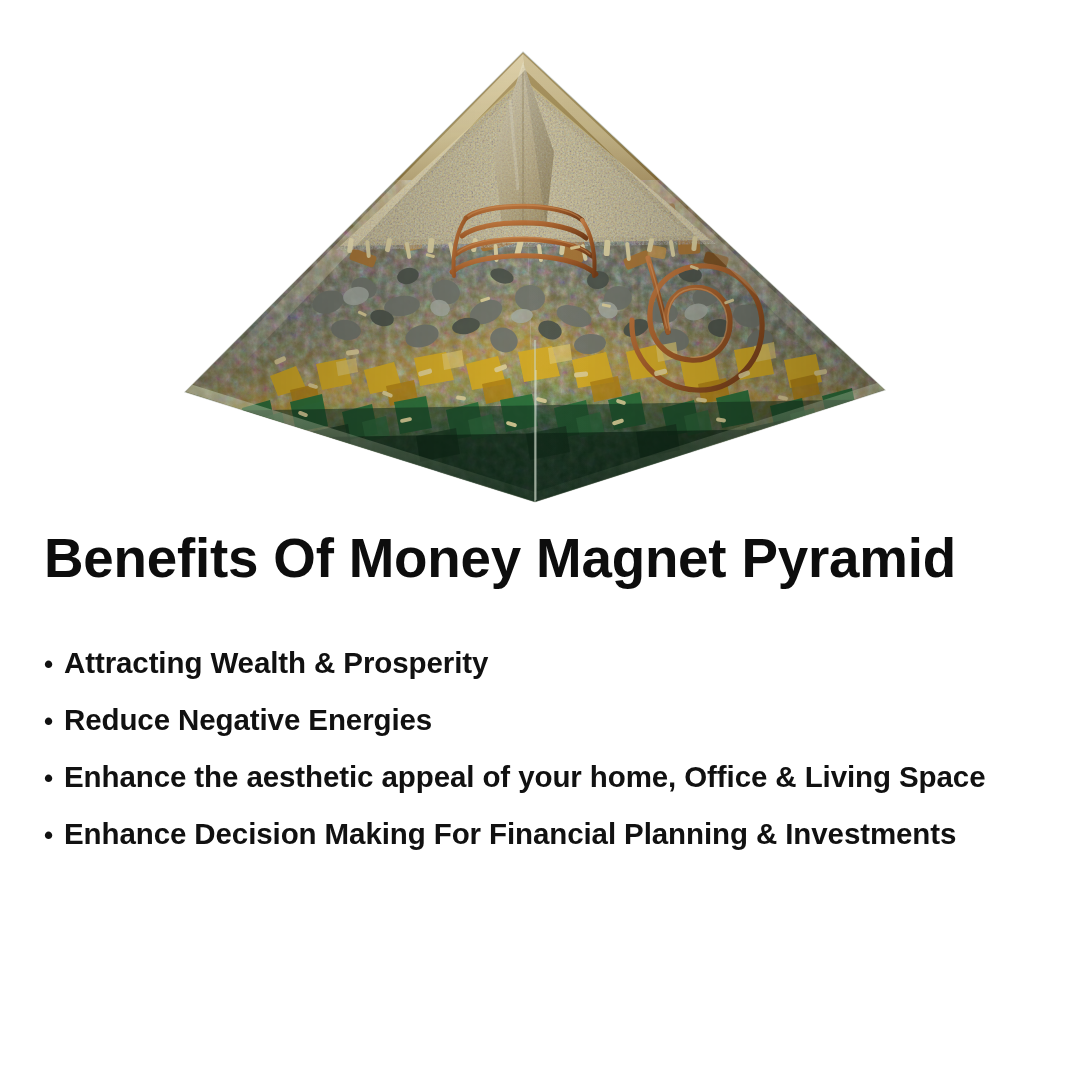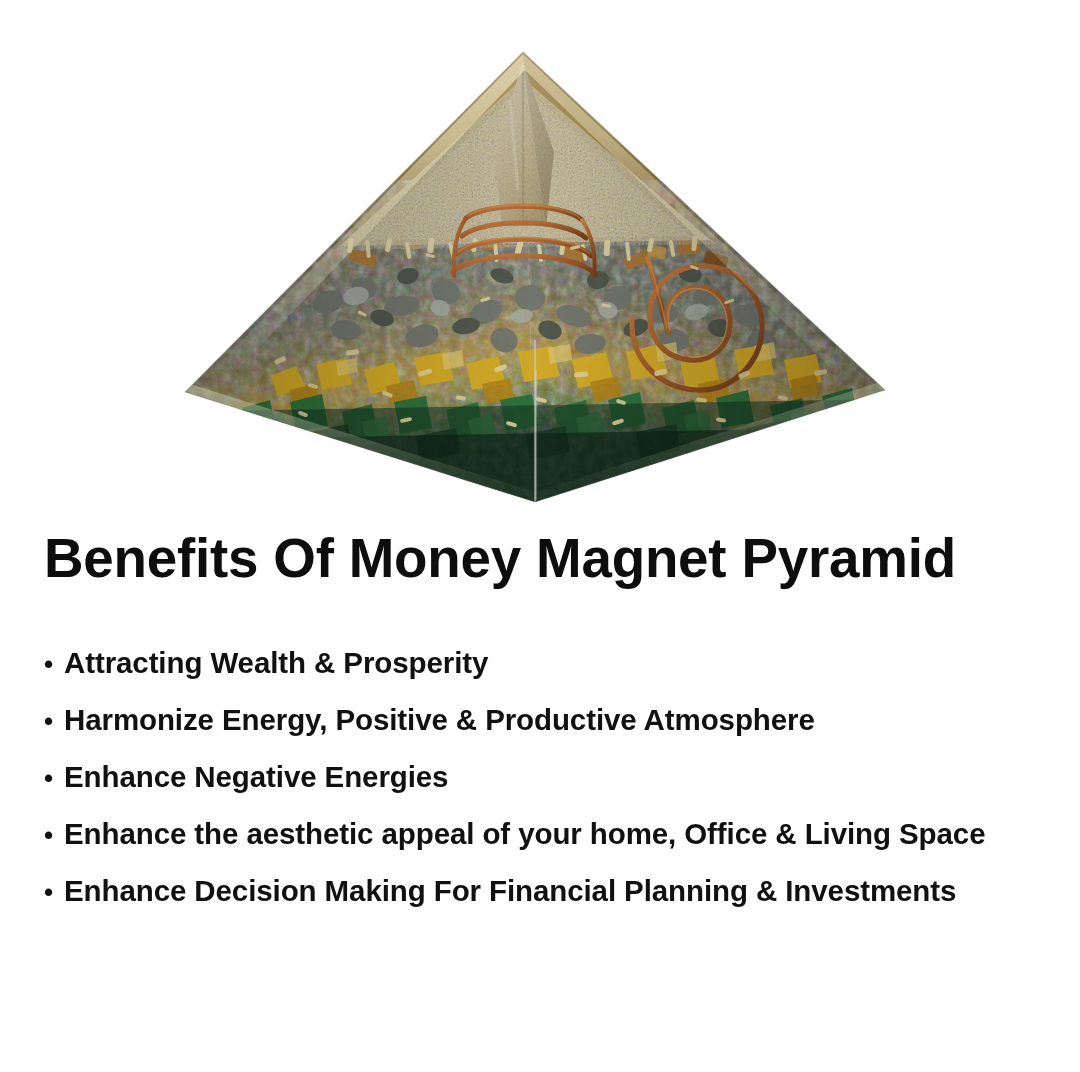--- a/index.html
+++ b/index.html
@@ -475,24 +475,21 @@
     </div>
   </div>
 
   <h1 class="title">Benefits Of Money Magnet Pyramid</h1>
 
   <ul class="benefits">
     <li class="benefit-item">
       <span class="benefit-bullet">•</span><span class="benefit-text">Attracting Wealth &amp; Prosperity</span>
     </li>
     <li class="benefit-item">
-      <span class="benefit-bullet">•</span><span class="benefit-text">Harmonize Energy, Positive &amp; Productive Atmosphere</span>
-    </li>
-    <li class="benefit-item">
-      <span class="benefit-bullet">•</span><span class="benefit-text">Enhance Negative Energies</span>
+      <span class="benefit-bullet">•</span><span class="benefit-text">Reduce Negative Energies</span>
     </li>
     <li class="benefit-item">
       <span class="benefit-bullet">•</span><span class="benefit-text">Enhance the aesthetic appeal of your home, Office &amp; Living Space</span>
     </li>
     <li class="benefit-item">
       <span class="benefit-bullet">•</span><span class="benefit-text">Enhance Decision Making For Financial Planning &amp; Investments</span>
     </li>
   </ul>
 
 </div>

